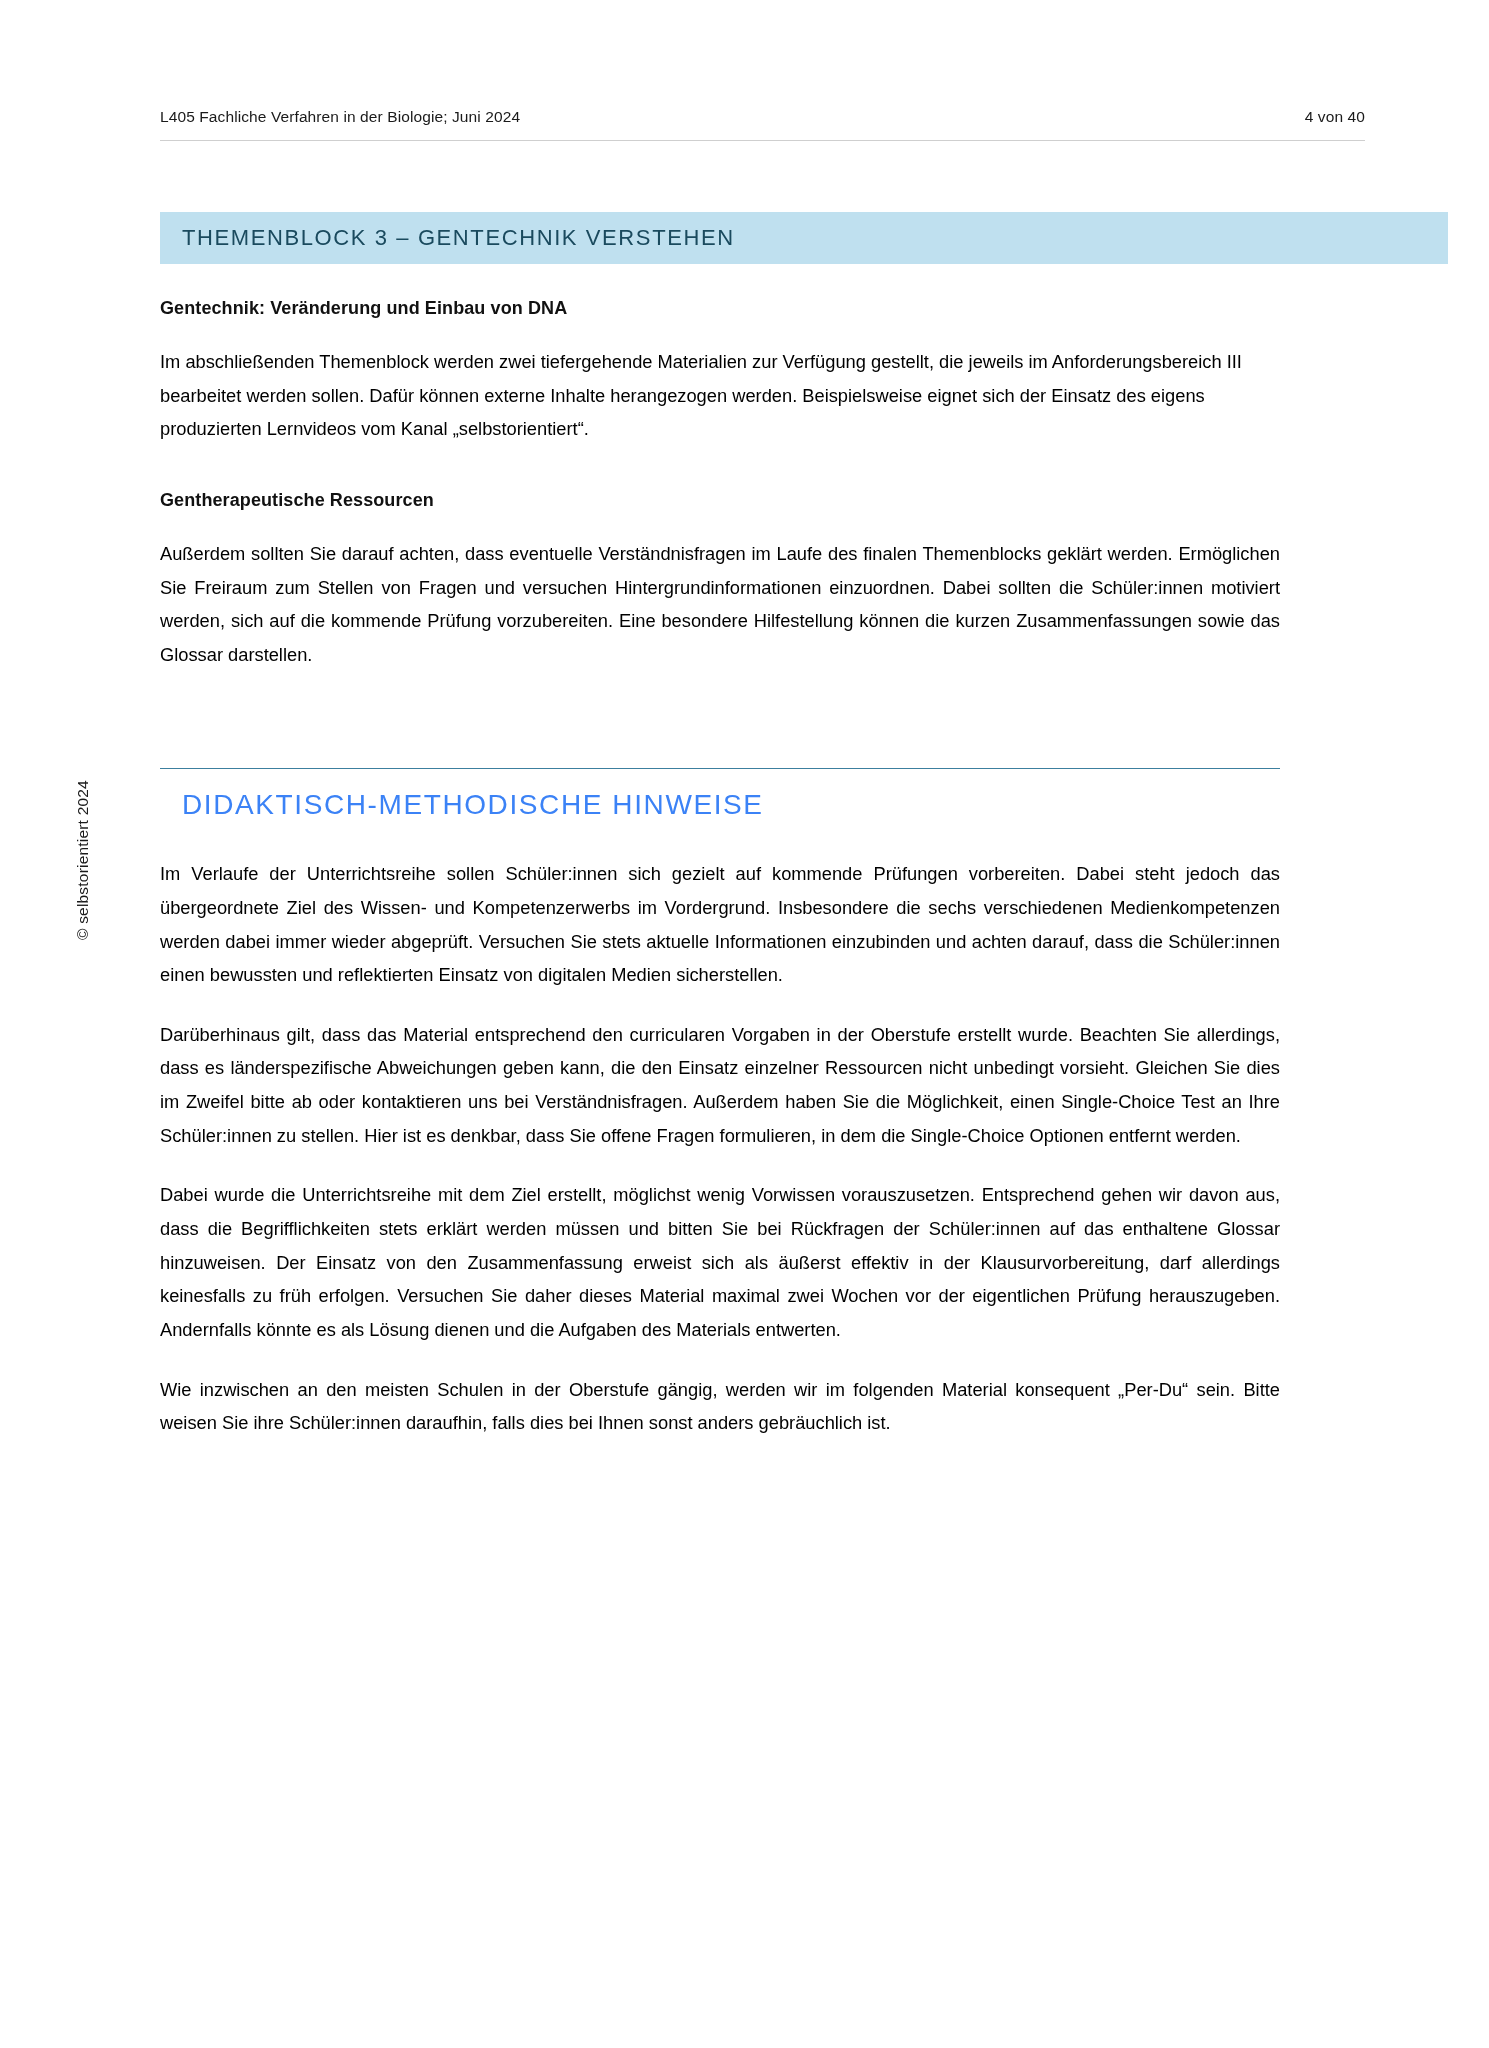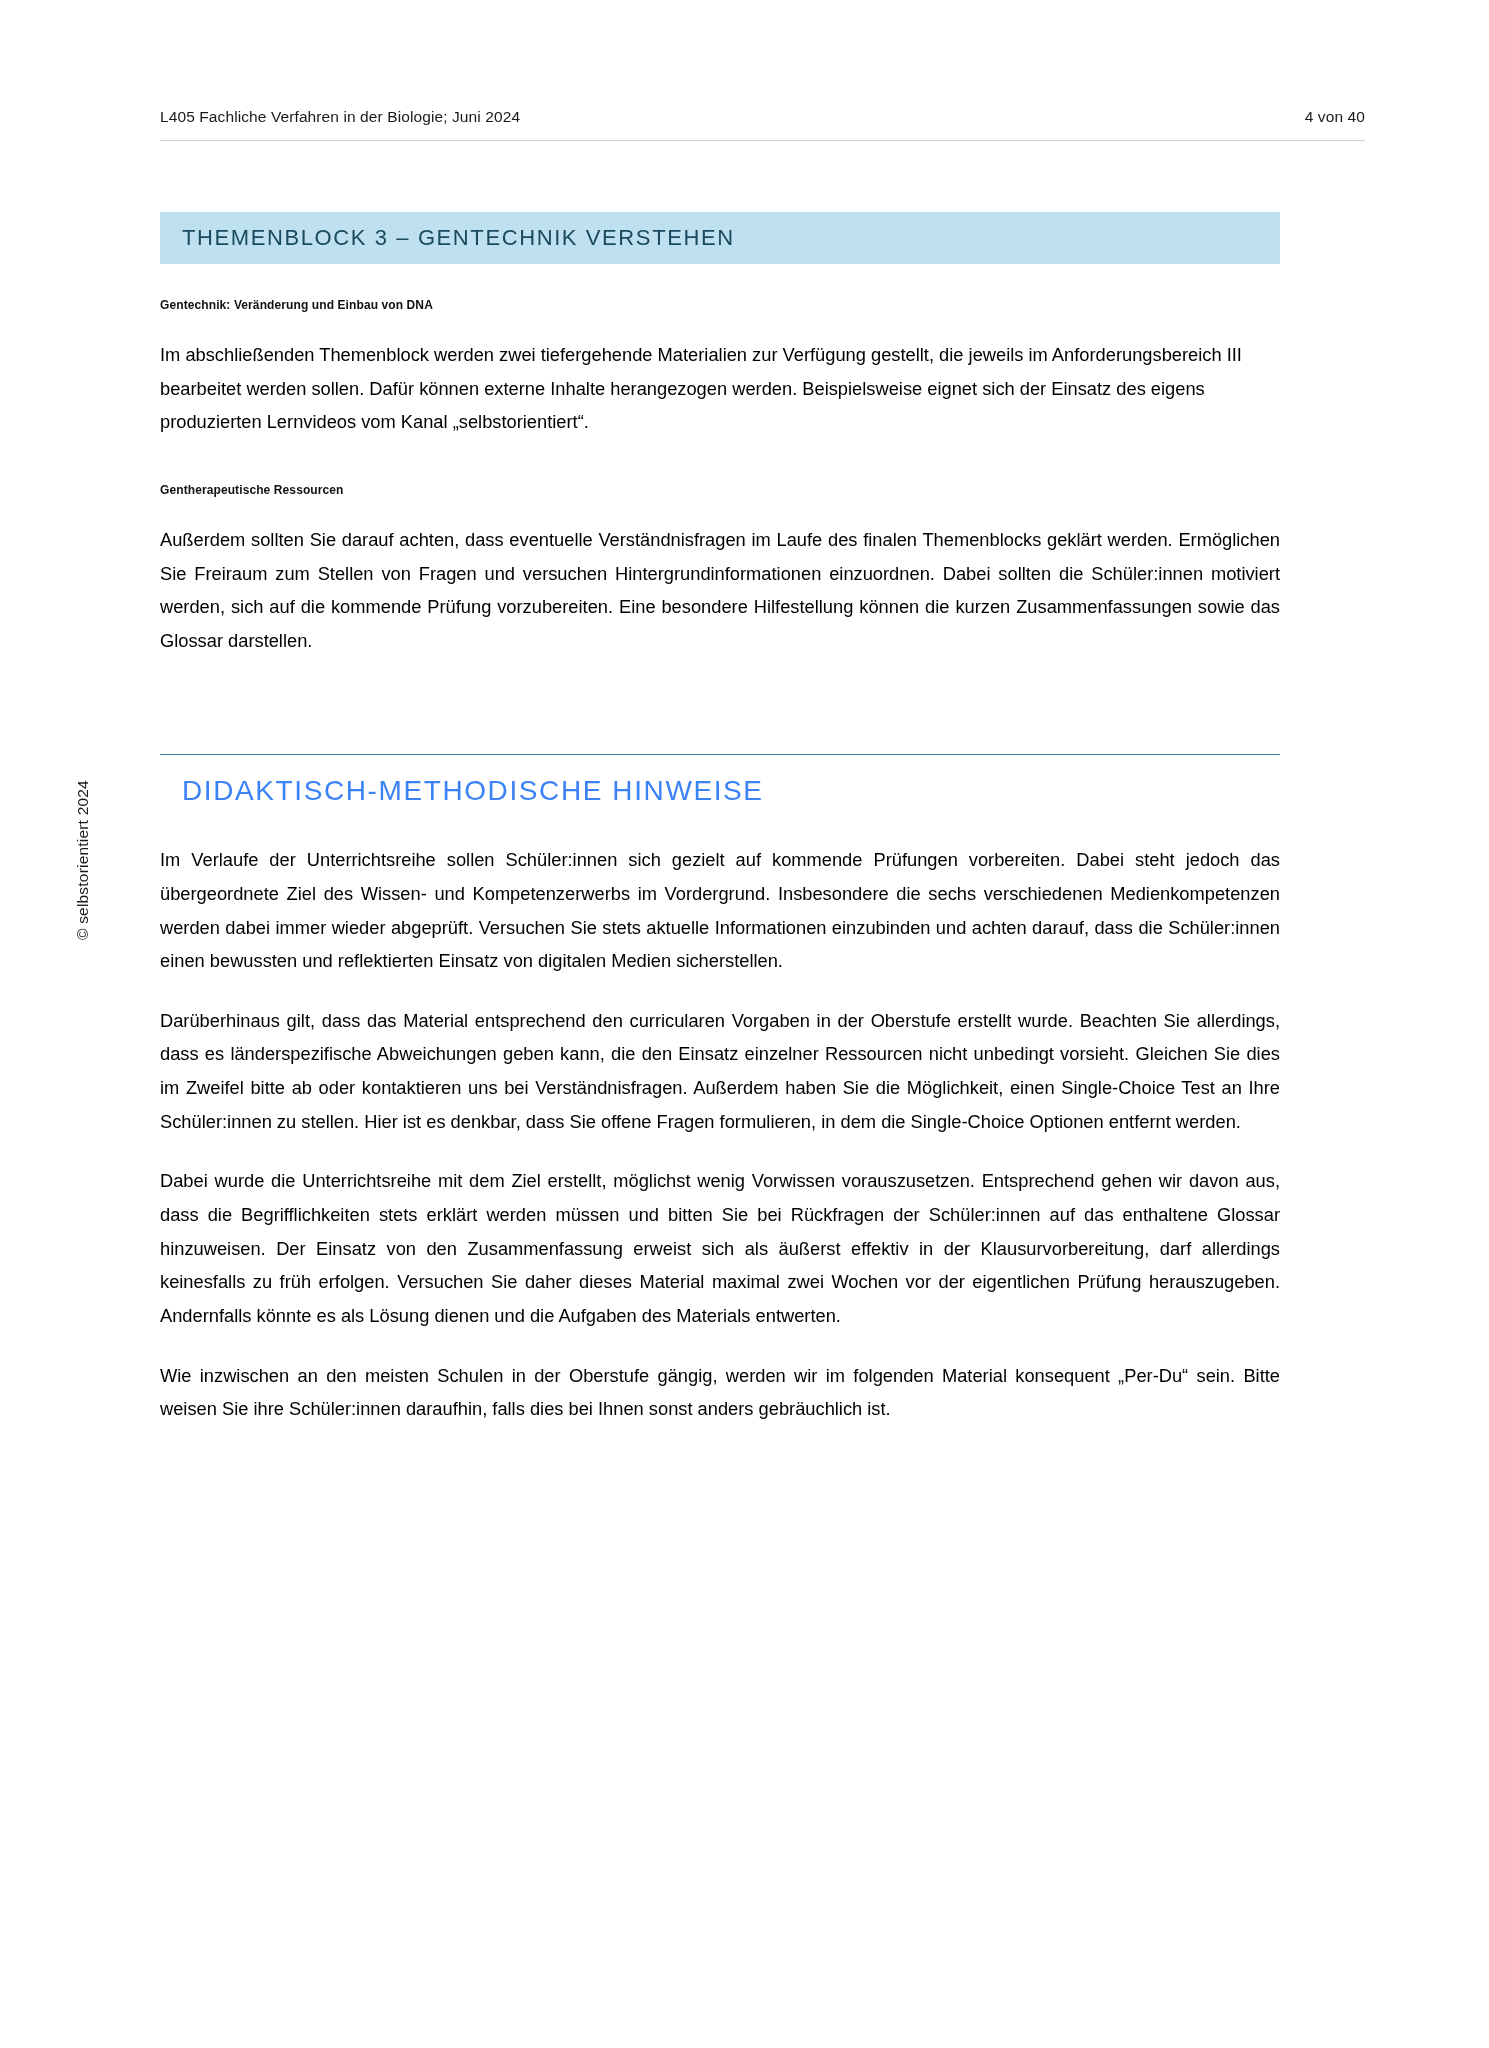--- a/index.html
+++ b/index.html
@@ -66,28 +66,28 @@
   }
 
   
   .banner {
     background: #bfe0ef;
     color: #1a4a5e;
     font-size: 22px;
     letter-spacing: 1.6px;
     padding: 13px 0 13px 22px;
     box-sizing: border-box;
-    width: 1120px;
+    width: 1288px;
     margin: 0 0 34px 0;
     font-weight: 400;
   }
 
   
   h3.sub {
-    font-size: 12px;
+    font-size: 18px;
     font-weight: bold;
     margin: 5px 0 26px 0;
     letter-spacing: 0.1px;
     color: #111;
   }
   h3.sub.spaced-top {
     margin-top: 44px;
   }
 
   p.body {

